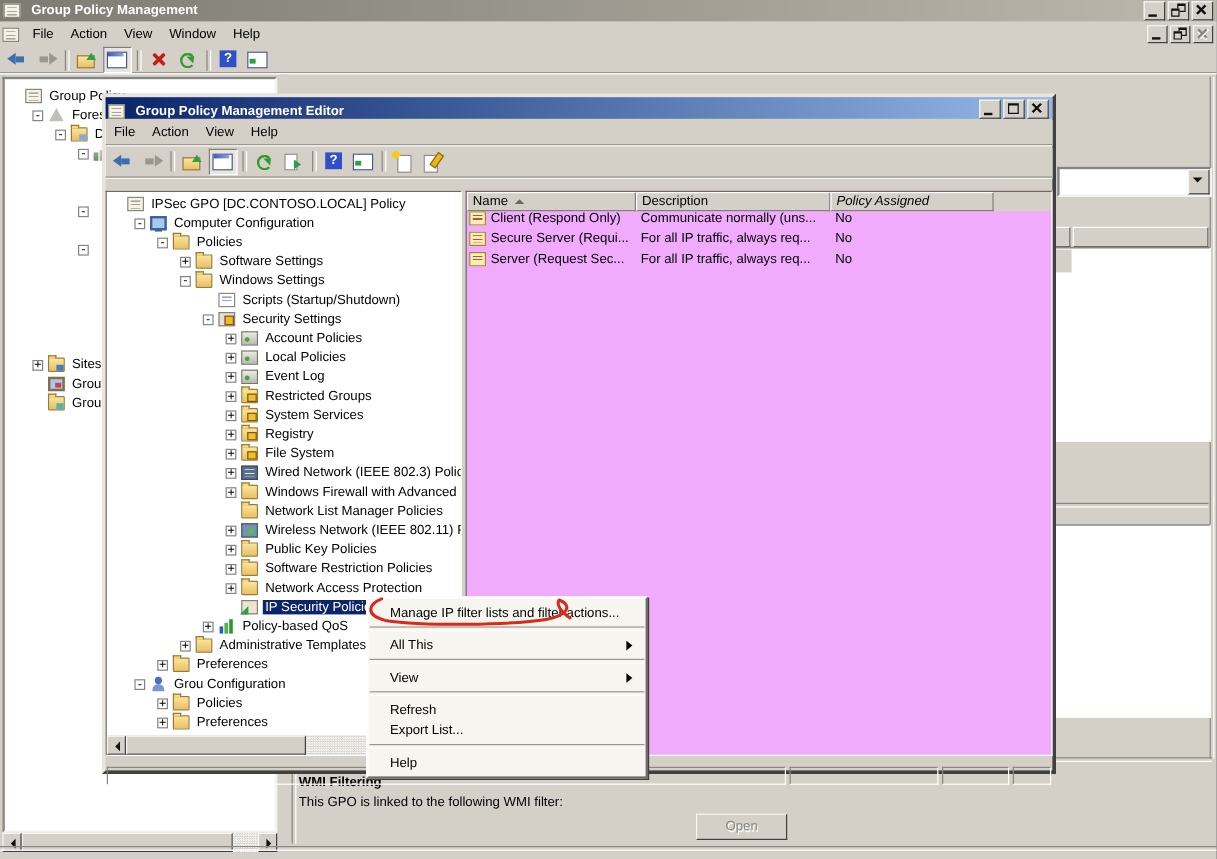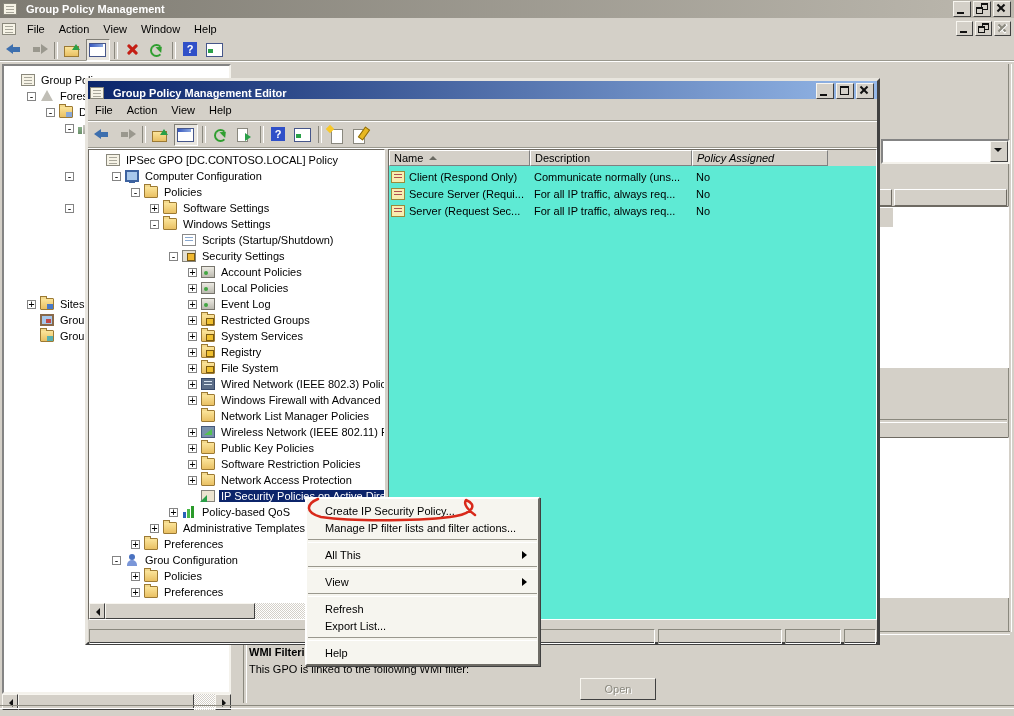--- a/index.html
+++ b/index.html
@@ -142,34 +142,34 @@
     border:1px solid;border-color:#f8f6f0 #404040 #404040 #f8f6f0;color:#8a887e;text-shadow:1px 1px 0 #fff;
     text-align:center;line-height:20px;box-sizing:border-box;}
   
   .editor{position:absolute;left:85px;top:78px;width:795px;height:567px;background:#d4d0c8;z-index:10;
     border:3px solid;border-color:#e8e5de #404040 #404040 #e8e5de;box-sizing:border-box;}
   .ed-title{height:18px;background:linear-gradient(90deg,#0a246a,#95b8e8);display:flex;align-items:flex-end;
     color:#fff;font-weight:bold;padding-left:2px;}
   .ed-menubar{height:21px;display:flex;align-items:center;border-bottom:1px solid #9a988e;box-shadow:0 1px 0 #fff;}
   .ed-toolbar{height:25px;display:flex;align-items:center;padding-left:3px;margin-top:1px;
     border-bottom:1px solid #9a988e;box-shadow:0 1px 0 #fff;}
-  .ed-body{height:471px;margin-top:1px;display:flex;}
+  .ed-body{height:471px;margin-top:11px;display:flex;}
   .ed-tree{width:297px;background:#fff;position:relative;overflow:hidden;
     border:1px solid;border-color:#6e6a62 #fff #fff #6e6a62;box-sizing:border-box;padding-top:2px;}
   .ed-split{width:3px;background:#d4d0c8;flex:none;}
-  .ed-list{flex:1;background:#5eead4;position:relative;overflow:hidden;
+  .ed-list{flex:1;background:#f0abfc;position:relative;overflow:hidden;
     border:1px solid;border-color:#6e6a62 #fff #fff #6e6a62;box-sizing:border-box;}
   .ed-hscroll{position:absolute;left:0;bottom:0;width:295px;height:16px;background:#d4d0c8;display:flex;}
   .lv-header{display:flex;height:16px;background:#d4d0c8;}
   .lv-col{border:1px solid;border-color:#fff #808080 #808080 #fff;padding:1px 4px;box-sizing:border-box;
     display:flex;align-items:center;white-space:nowrap;overflow:hidden;}
   .lv-col:nth-child(1){width:141px;} .lv-col:nth-child(2){width:162px;} .lv-col:nth-child(3){width:136px;font-style:italic;} .lv-col:nth-child(4){flex:1;}
   .sort-arrow{width:0;height:0;border-left:4px solid transparent;border-right:4px solid transparent;
     border-bottom:4px solid #6a6a62;margin-left:6px;}
-  .lv-row{display:flex;height:17px;align-items:flex-end;white-space:nowrap;}
+  .lv-row{display:flex;height:17px;align-items:flex-start;white-space:nowrap;}
   .lv-cell{overflow:hidden;box-sizing:border-box;padding:0 4px;}
   .lv-cell:nth-child(1){width:141px;display:flex;align-items:center;padding-left:2px;}
   .lv-cell:nth-child(2){width:162px;} .lv-cell:nth-child(3){width:166px;}
   .ed-status{height:15px;margin:9px 1px 0 1px;display:flex;gap:3px;}
   .sbseg{border:1px solid;border-color:#8a887e #fff #fff #8a887e;box-sizing:border-box;}
   .sbseg:nth-child(1){width:566px;} .sbseg:nth-child(2){width:124px;} .sbseg:nth-child(3){width:56px;} .sbseg:nth-child(4){flex:1;}
   
   .ctx{position:absolute;left:305px;top:497px;width:235px;z-index:20;background:#f6f5ef;
     border:2px solid;border-color:#fff #6e6c66 #6e6c66 #fff;box-shadow:1px 1px 0 #404040;
     padding:3px 0;box-sizing:border-box;}
@@ -568,21 +568,20 @@
     </div>
     <div class="ed-status">
       <span class="sbseg"></span>
       <span class="sbseg"></span>
       <span class="sbseg"></span>
       <span class="sbseg"></span>
     </div>
   </div>
 
   <div class="ctx">
-      <div class="cmi">Create IP Security Policy...</div>
       <div class="cmi">Manage IP filter lists and filter actions...</div>
       <div class="menu-sep"></div>
       <div class="cmi has-sub">All This</div>
       <div class="menu-sep"></div>
       <div class="cmi has-sub">View</div>
       <div class="menu-sep"></div>
       <div class="cmi">Refresh</div>
       <div class="cmi">Export List...</div>
       <div class="menu-sep"></div>
       <div class="cmi">Help</div>

